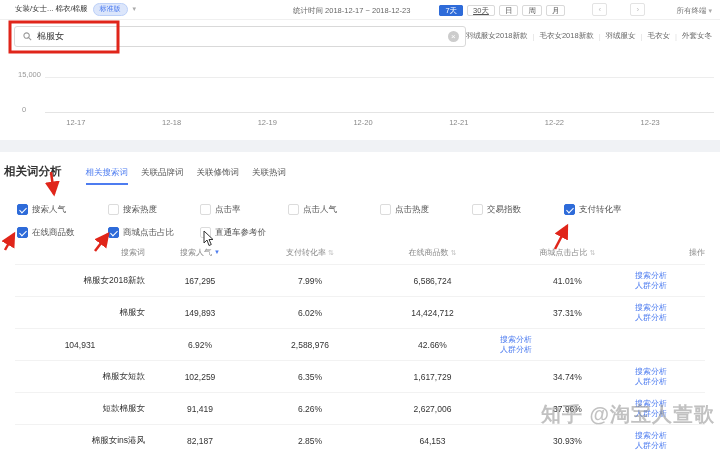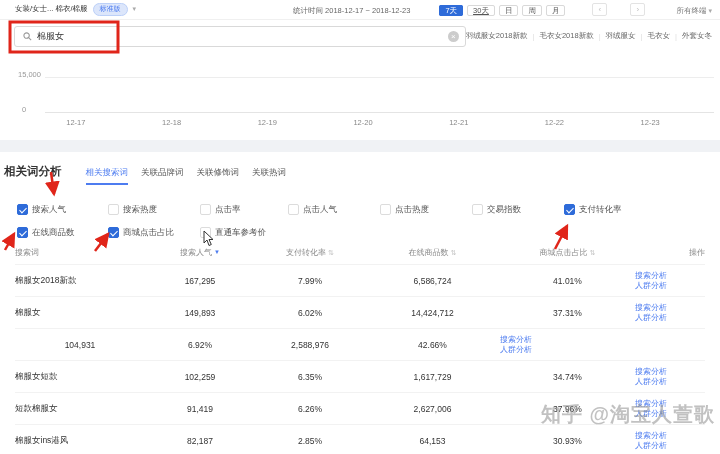--- a/index.html
+++ b/index.html
@@ -59,21 +59,21 @@
   .cb{width:11px;height:11px;border:1px solid #dcdcdc;border-radius:2px;background:#fff;position:relative;flex:0 0 auto}
   .cb.checked{background:#2e6bd9;border-color:#2e6bd9}
   .cb.checked::after{content:"";position:absolute;left:3.2px;top:1px;width:3px;height:6px;
                      border:solid #fff;border-width:0 1.5px 1.5px 0;transform:rotate(45deg)}
 
   
   .table{position:absolute;top:88px;left:0;right:0;bottom:0;padding:0 15px;overflow:hidden}
   .trow{display:grid;grid-template-columns:130px 110px 110px 135px 135px 1fr;align-items:center}
   .thead{height:24px;font-size:8px;color:#8a8a8a}
   .tbody .trow{height:32px;border-top:1px solid #f2f2f2;font-size:8.5px;color:#333}
-  .c-kw{text-align:left}
+  .c-kw{text-align:right}
   .c-num{text-align:center}
   .c-op{text-align:right}
   .sort-caret{color:#4d7cf0;font-size:6px;margin-left:2px;vertical-align:1px}
   .sort-both{color:#c5c5c5;font-size:7px;margin-left:2px}
   .op-link{display:block;color:#4d7cf0;font-size:8px;line-height:10px;text-align:left;
            text-decoration:none;cursor:pointer}
 
   .watermark{position:absolute;right:5px;top:401px;font-size:20px;font-weight:bold;color:#8f8f8f;
              opacity:.55;letter-spacing:1px;white-space:nowrap;z-index:40}
 

